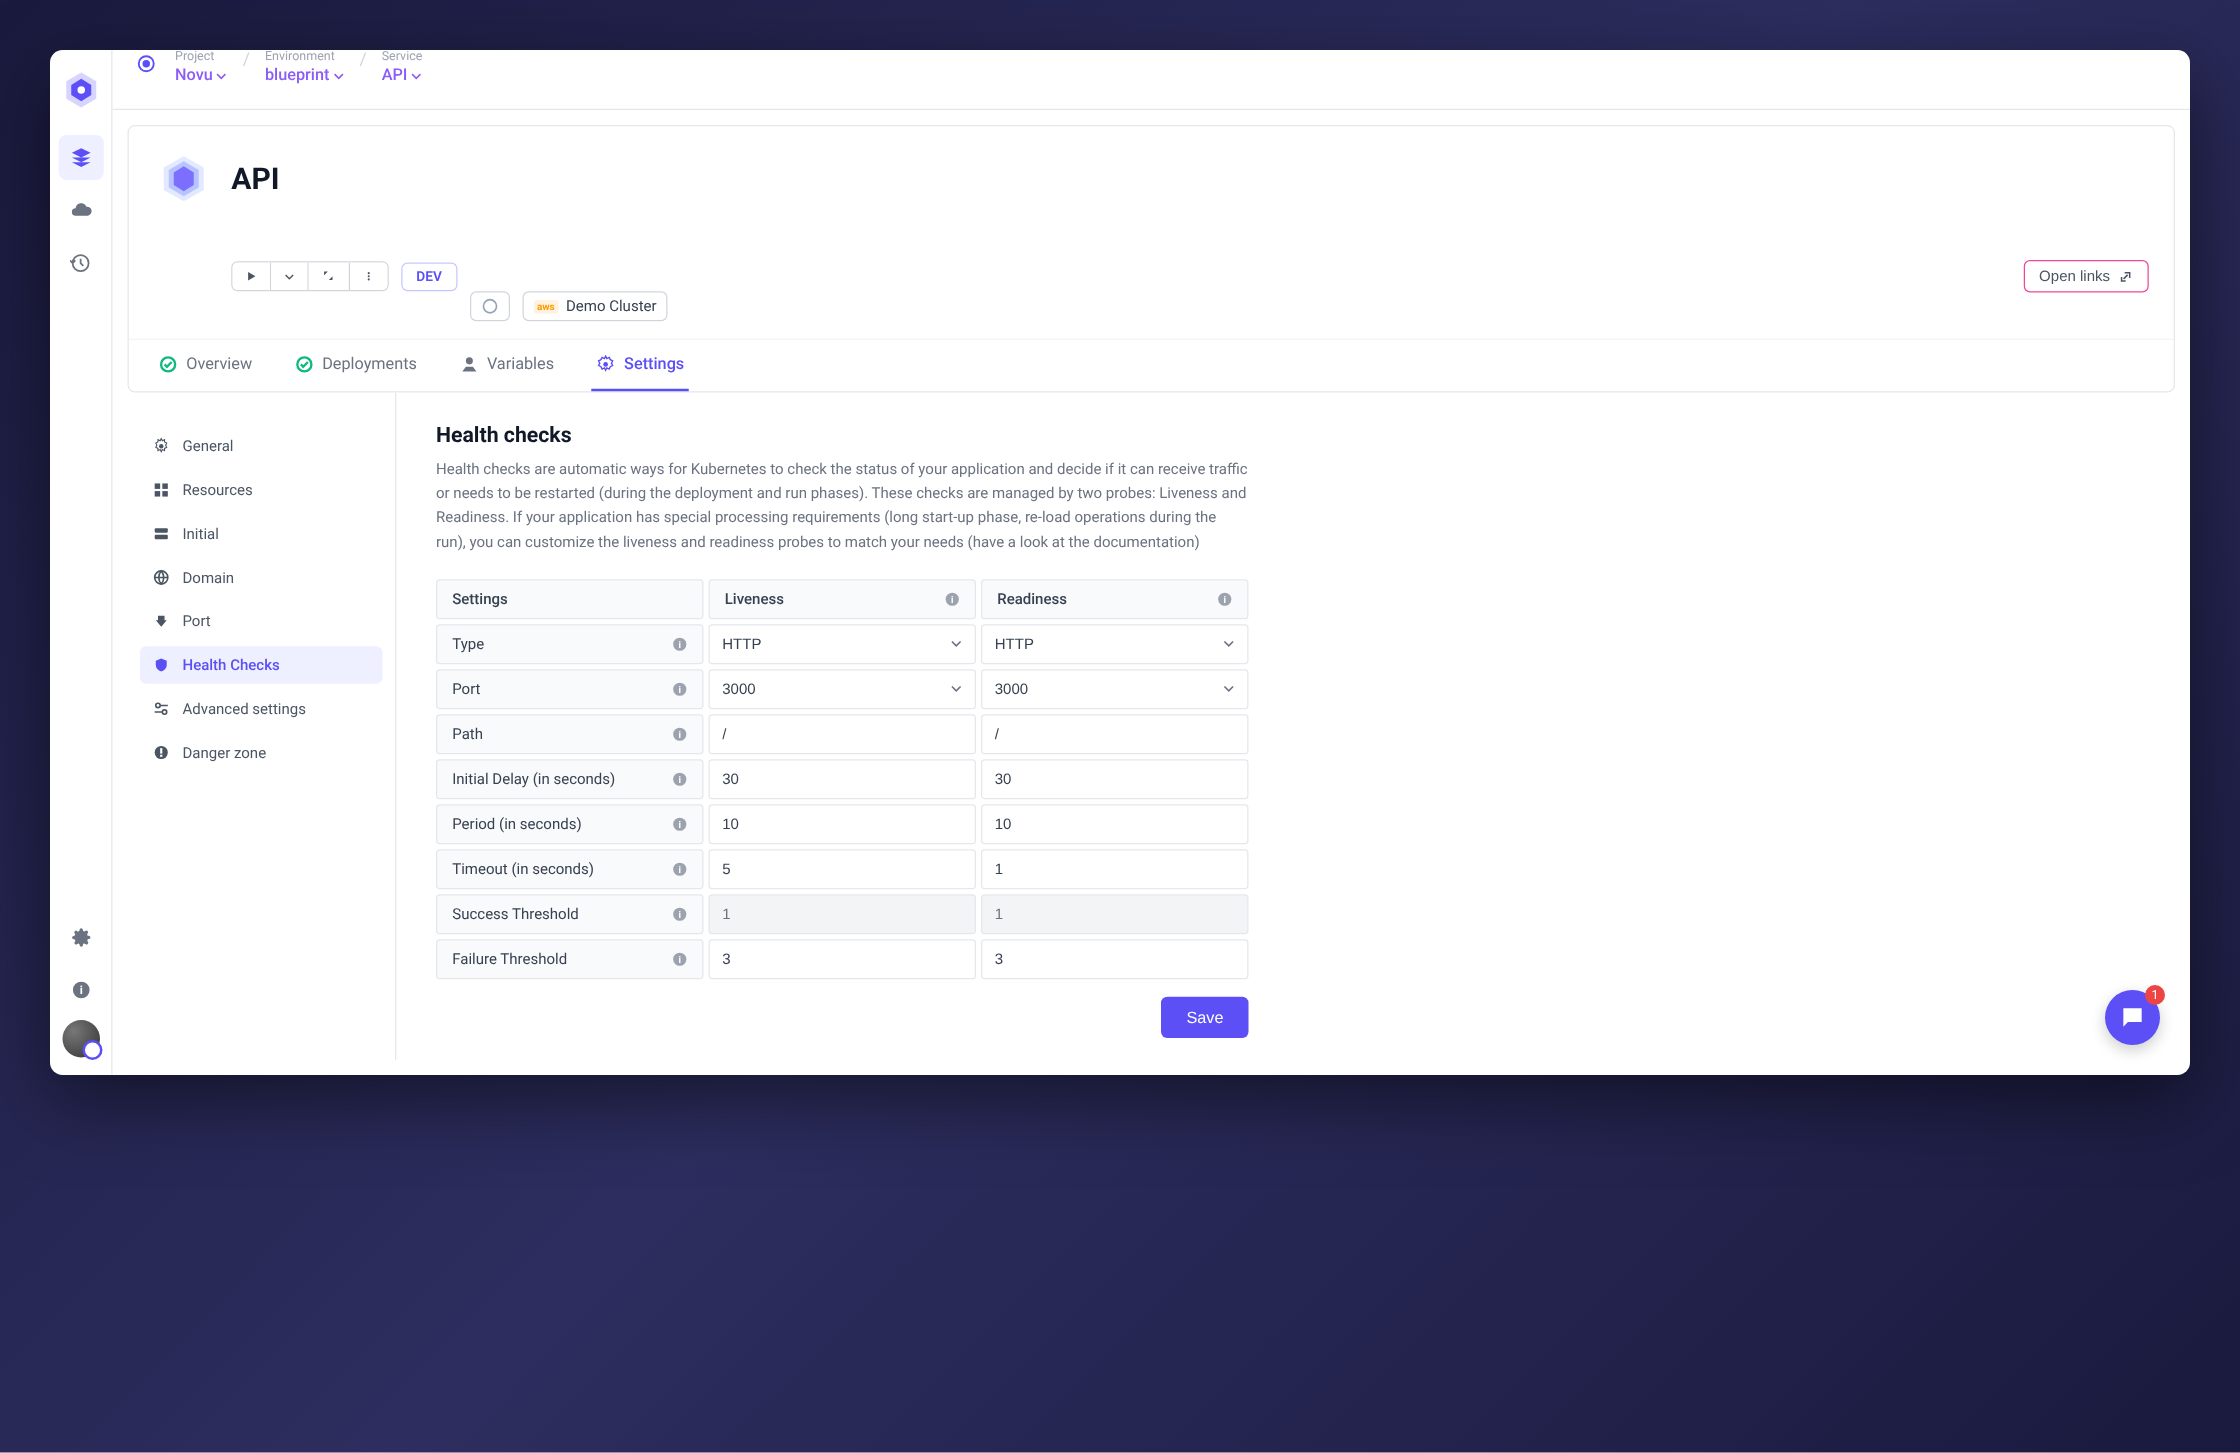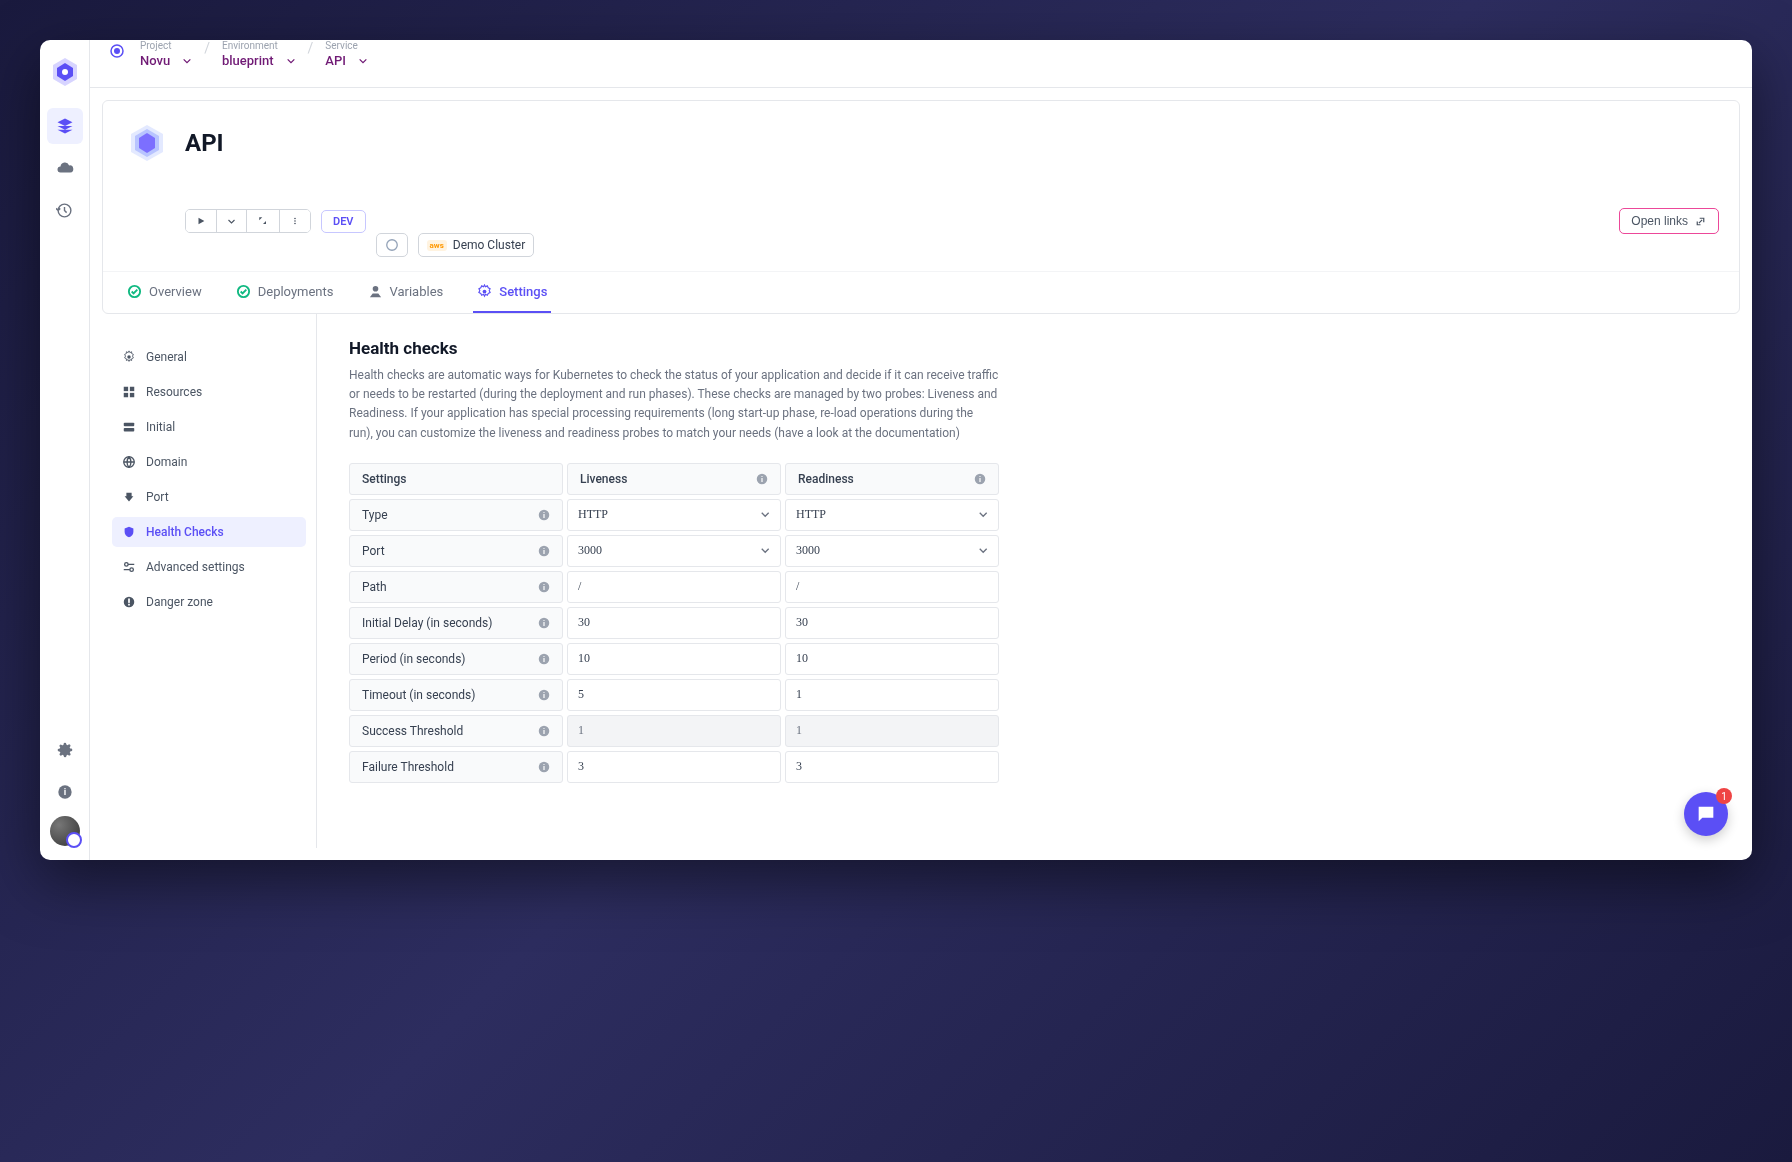--- a/index.html
+++ b/index.html
@@ -61,21 +61,21 @@
 }
 .main { flex: 1; display: flex; flex-direction: column; overflow: hidden; }
 .top-bar {
   height: 48px; border-bottom: 1px solid #e5e7eb;
   display: flex; padding: 0 16px; gap: 12px;
 }
 .crumb {
   display: flex; flex-direction: column; gap: 2px;
 }
 .crumb-label { font-size: 10px; color: #9ca3af; }
-.crumb-value { font-size: 13px; color: #701a75; font-weight: 500; display: flex; align-items: center; gap: 12px; cursor: pointer; }
+.crumb-value { font-size: 13px; color: #8b5cf6; font-weight: 500; display: flex; align-items: center; gap: 2px; cursor: pointer; }
 .crumb-sep { color: #d1d5db; font-size: 14px; }
 .crumb-icon {
   width: 22px; height: 22px; border-radius: 5px;
   display: flex; align-items: center; justify-content: center;
   color: #5b4ff5;
 }
 .header-card {
   margin: 12px 12px 0 12px;
   border: 1px solid #e5e7eb; border-radius: 6px;
   background: #fff;
@@ -154,21 +154,21 @@
 .gcell.header { font-weight: 500; }
 .gcell .info-ic { color: #9ca3af; cursor: pointer; }
 .ginput {
   background: #fff; border: 1px solid #e5e7eb; border-radius: 3px;
   padding: 0 10px; display: flex; align-items: center; justify-content: space-between;
   min-height: 30px;
 }
 .ginput.disabled { background: #f3f4f6; }
 .ginput input {
   border: none; background: transparent; width: 100%; font-size: 12px;
-  color: #374151; outline: none; font-family: Liberation Serif, serif;
+  color: #374151; outline: none;
 }
 .ginput.disabled input { color: #6b7280; }
 .ginput .chev { color: #6b7280; pointer-events: none; }
 .save-row {
   display: flex; justify-content: flex-end; max-width: 650px; margin-top: 14px;
 }
 .save-btn {
   background: #5b4ff5; color: #fff; border: none; border-radius: 5px;
   padding: 9px 20px; font-size: 13px; font-weight: 500; cursor: pointer;
 }
@@ -549,20 +549,23 @@
               </svg>
             </div>
      <div class="ginput">
               <input value="3" style="">
             </div>
      <div class="ginput">
               <input value="3" style="">
             </div>
           </div>
 
+        <div class="save-row">
+          <button class="save-btn">Save</button>
+        </div>
 
       </div>
     </div>
   </div>
 
   <div class="intercom">
     <svg width="22" height="22" viewBox="0 0 24 24" fill="#fff">
         <path d="M4 4h16v12H8l-4 4z"></path>
       </svg>
   </div>

